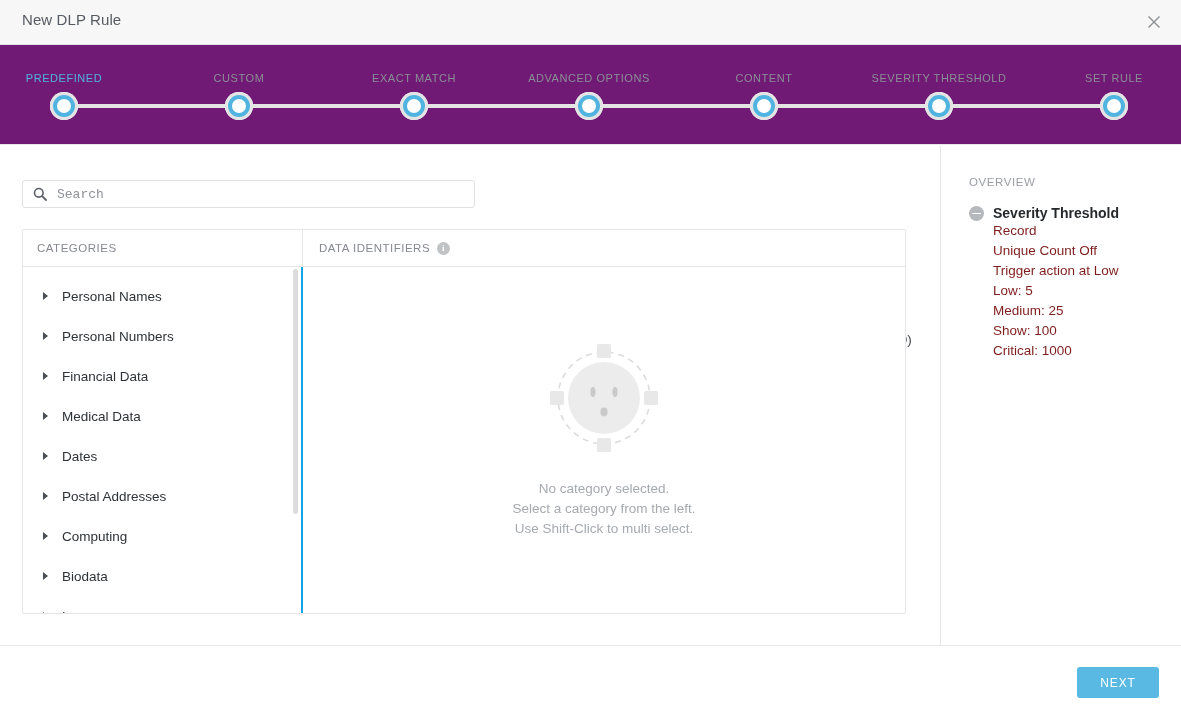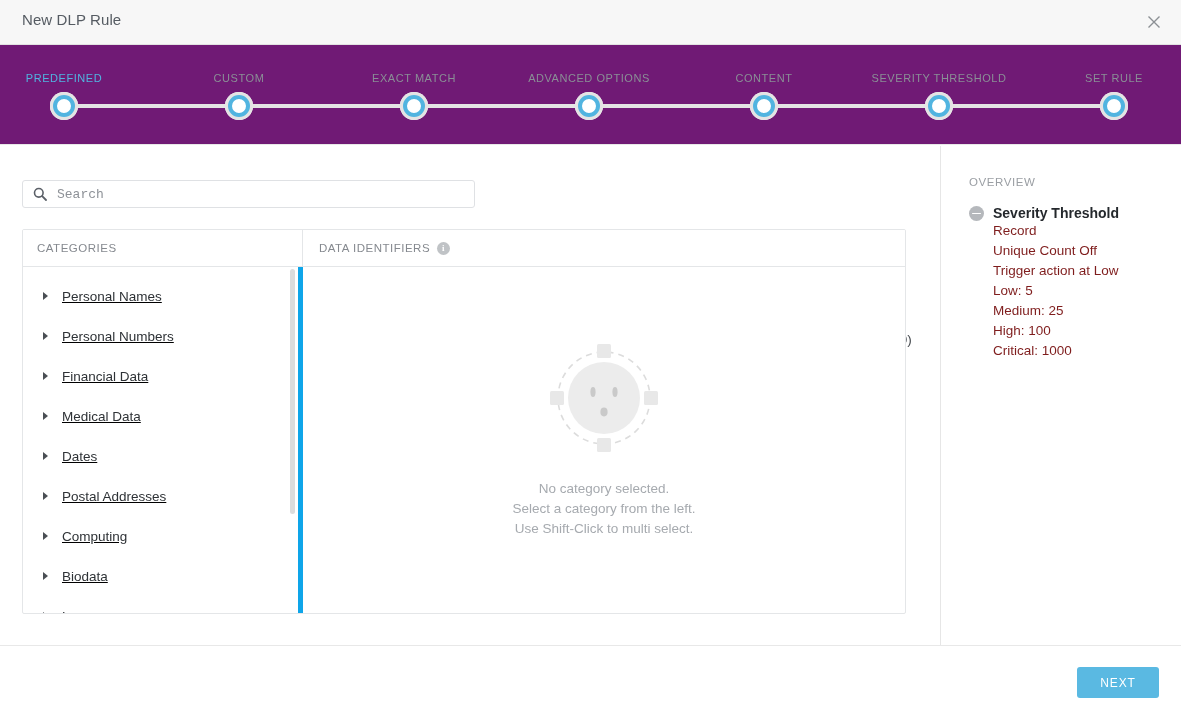--- a/index.html
+++ b/index.html
@@ -143,22 +143,22 @@
     background: #c0c3c6; color: #ffffff;
     font-size: 9px; font-weight: bold;
     display: flex; align-items: center; justify-content: center;
     font-family: "Liberation Serif", serif;
     cursor: pointer;
   }
   .table-body { display: flex; height: 348px; }
 
   .cat-col {
     width: 280px; height: 348px;
-    border-right: 5px solid #0ea5e9;
-    position: relative; overflow: hidden; text-decoration: underline;
+    border-right: 2px solid #0ea5e9;
+    position: relative; overflow: hidden;
   }
   .cat-list { padding-top: 9px; }
   .cat-item {
     height: 40px; display: flex; align-items: center;
     padding-left: 20px; cursor: pointer;
   }
   .caret {
     width: 0; height: 0;
     border-left: 5px solid #4a4e54;
     border-top: 4px solid transparent;
@@ -398,21 +398,21 @@
     <div class="ov-section-head">
       <span class="collapse-icon"></span>
       <span class="ov-section-title">Severity Threshold</span>
     </div>
     <div id="ov-host">
         <div class="ov-line">Record</div>
         <div class="ov-line">Unique Count Off</div>
         <div class="ov-line">Trigger action at Low</div>
         <div class="ov-line">Low: 5</div>
         <div class="ov-line">Medium: 25</div>
-        <div class="ov-line">High: 100</div>
+        <div class="ov-line">Show: 100</div>
         <div class="ov-line">Critical: 1000</div>
       </div>
   </div>
 </div>
 
 <div class="footer">
   <button class="next-btn">NEXT</button>
 </div>
 
 </body></html>

